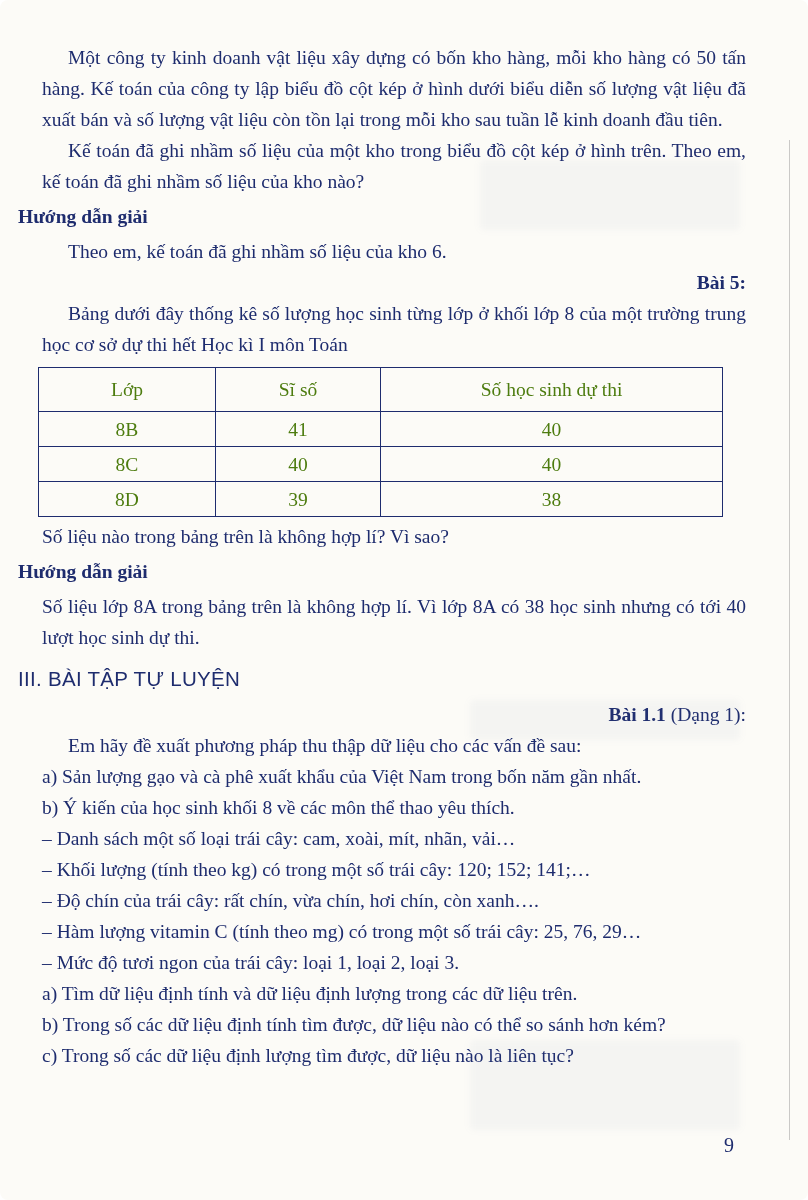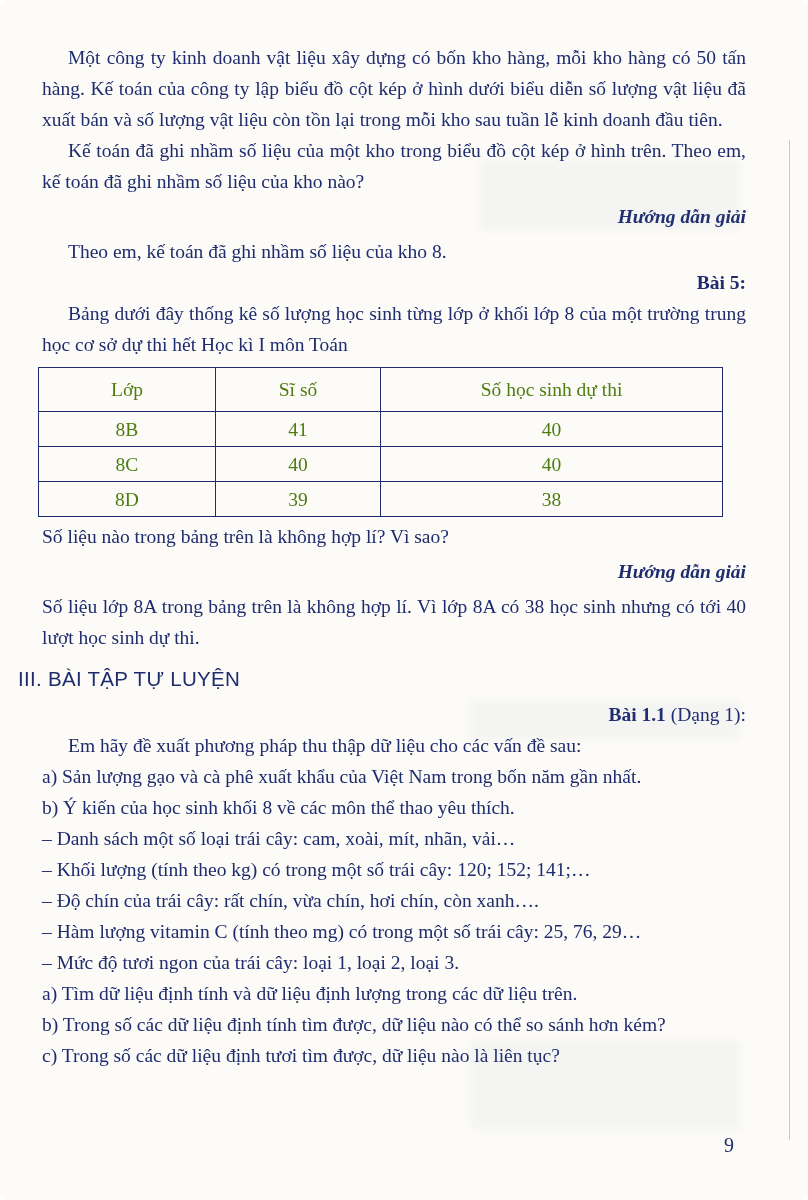--- a/index.html
+++ b/index.html
@@ -14,23 +14,22 @@
     line-height:31px;
     padding:42px 62px 0 18px;
     overflow:hidden;
     border-radius:8px;
   }
   p { text-align:justify; margin-left:24px; }
   p.indent { text-indent:26px; }
   .label-line { margin-left:12px; text-align:right; }
   .label-line b { font-weight:bold; }
   .solution-heading {
-    text-align:right;
+    text-align:left;
     font-weight:bold;
-    font-style:italic;
     margin:4px 0 4px 0;
   }
   .section-heading {
     font-family:"Liberation Sans", sans-serif;
     font-weight:400;
     font-size:20.5px;
     margin:10px 0 5px 0;
     letter-spacing:0.3px;
     text-align:left;
   }
@@ -83,21 +82,21 @@
   <div class="bleed bleed-2"></div>
   <div class="bleed bleed-3"></div>
   <div class="scan-line"></div>
 
   <p class="indent">Một công ty kinh doanh vật liệu xây dựng có bốn kho hàng, mỗi kho hàng có 50 tấn hàng. Kế toán của công ty lập biểu đồ cột kép ở hình dưới biểu diễn số lượng vật liệu đã xuất bán và số lượng vật liệu còn tồn lại trong mỗi kho sau tuần lễ kinh doanh đầu tiên.</p>
 
   <p class="indent">Kế toán đã ghi nhầm số liệu của một kho trong biểu đồ cột kép ở hình trên. Theo em, kế toán đã ghi nhầm số liệu của kho nào?</p>
 
   <p class="solution-heading">Hướng dẫn giải</p>
 
-  <p class="indent">Theo em, kế toán đã ghi nhầm số liệu của kho 8.</p>
+  <p class="indent">Theo em, kế toán đã ghi nhầm số liệu của kho 6.</p>
 
   <p class="label-line"><b>Bài 5:</b></p>
 
   <p class="indent">Bảng dưới đây thống kê số lượng học sinh từng lớp ở khối lớp 8 của một trường trung học cơ sở dự thi hết Học kì I môn Toán</p>
 
   <table>
     <tbody>
         <tr>
       <th class="col1">Lớp</th>
       <th class="col2">Sĩ số</th>
@@ -138,17 +137,17 @@
 
 
   <p class="list-item">– Danh sách một số loại trái cây: cam, xoài, mít, nhãn, vải…</p>
   <p class="list-item">– Khối lượng (tính theo kg) có trong một số trái cây: 120; 152; 141;…</p>
   <p class="list-item">– Độ chín của trái cây: rất chín, vừa chín, hơi chín, còn xanh….</p>
   <p class="list-item">– Hàm lượng vitamin C (tính theo mg) có trong một số trái cây: 25, 76, 29…</p>
   <p class="list-item">– Mức độ tươi ngon của trái cây: loại 1, loại 2, loại 3.</p>
 
   <p class="list-item">a) Tìm dữ liệu định tính và dữ liệu định lượng trong các dữ liệu trên.</p>
   <p class="list-item">b) Trong số các dữ liệu định tính tìm được, dữ liệu nào có thể so sánh hơn kém?</p>
-  <p class="list-item">c) Trong số các dữ liệu định tươi tìm được, dữ liệu nào là liên tục?</p>
+  <p class="list-item">c) Trong số các dữ liệu định lượng tìm được, dữ liệu nào là liên tục?</p>
 
   <div class="page-number">9</div>
 
 </div>
 
 </body></html>

